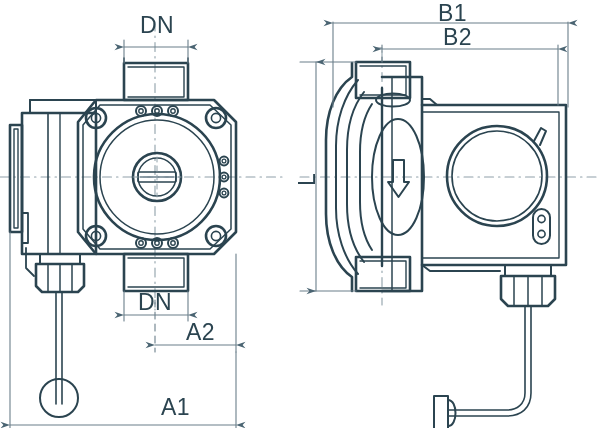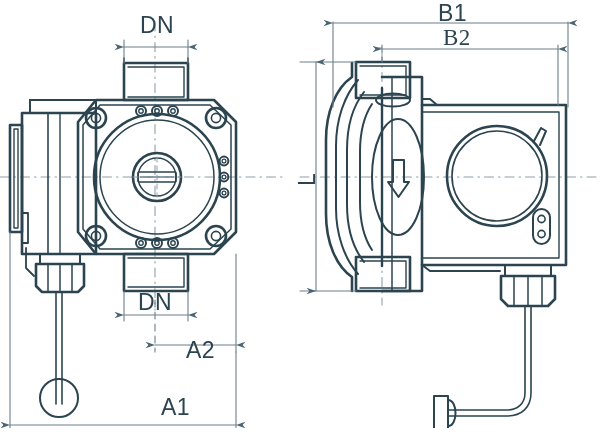--- a/index.html
+++ b/index.html
@@ -277,23 +277,23 @@
         <path d="M316,62 L316,291" marker-start="url(#arrU)" marker-end="url(#arrD)"></path>
       </g>
 
     </g>
   </svg>
 
   <div class="dim-label" style="left:140px; top:14px;">DN</div>
 
   <div class="dim-label" style="left:138px; top:291px;">DN</div>
 
-  <div class="dim-label" style="left:186px; top:339px;">A2</div>
+  <div class="dim-label" style="left:186px; top:321px;">A2</div>
 
   <div class="dim-label" style="left:161px; top:396px;">A1</div>
 
   <div class="dim-label" style="left:438px; top:2px;">B1</div>
 
-  <div class="dim-label" style="left:443px; top:26px;font-family:Liberation Serif, serif;">B2</div>
+  <div class="dim-label" style="left:443px; top:26px;">B2</div>
 
   <div class="dim-label rot" style="left:296px; top:186px;">L</div>
 
 </div>
 
 </body></html>

